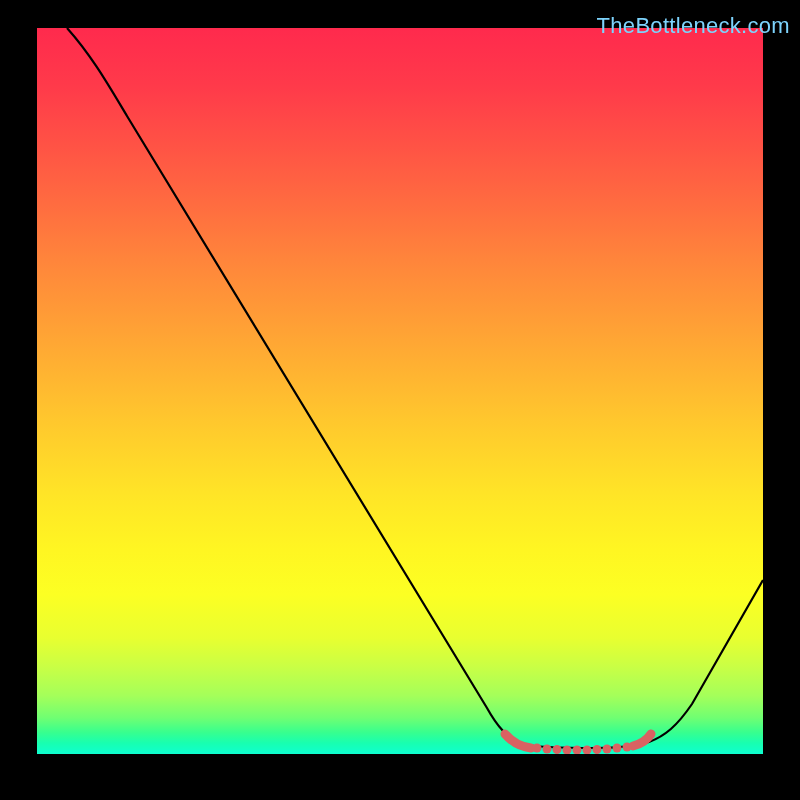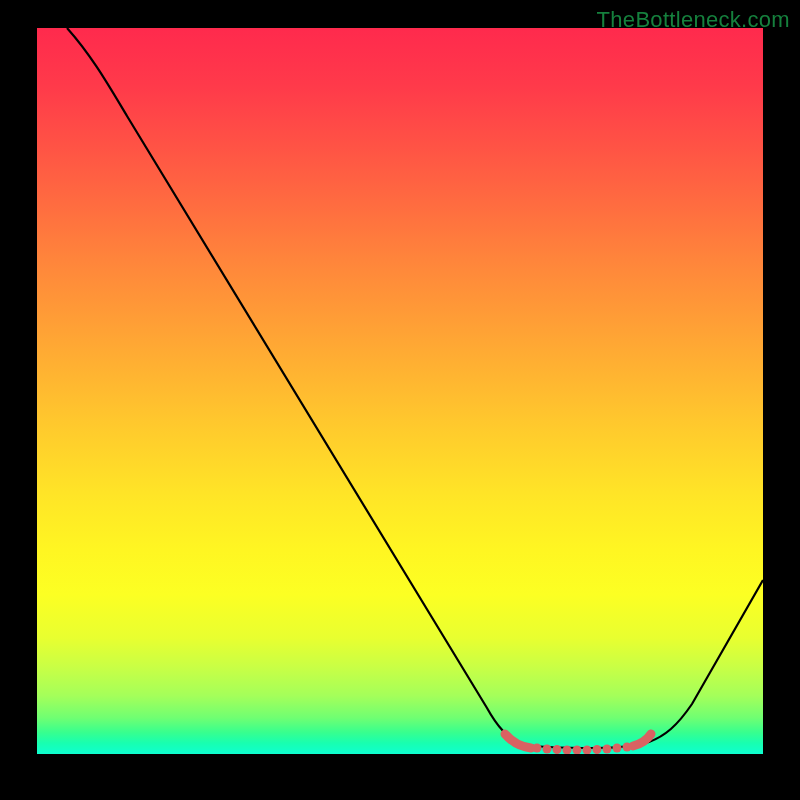--- a/index.html
+++ b/index.html
@@ -5,23 +5,23 @@
   * { margin: 0; padding: 0; box-sizing: border-box; }
   body {
     width: 800px;
     height: 800px;
     background: #000;
     position: relative;
     font-family: Arial, sans-serif;
   }
   .watermark {
     position: absolute;
-    top: 7px;
+    top: 13px;
     right: 10px;
-    color: #15803d;
+    color: #7dd3fc;
     font-size: 22px;
     font-weight: 500;
     z-index: 10;
     letter-spacing: 0.3px;
   }
   .plot-area {
     position: absolute;
     left: 37px;
     top: 28px;
     width: 726px;

